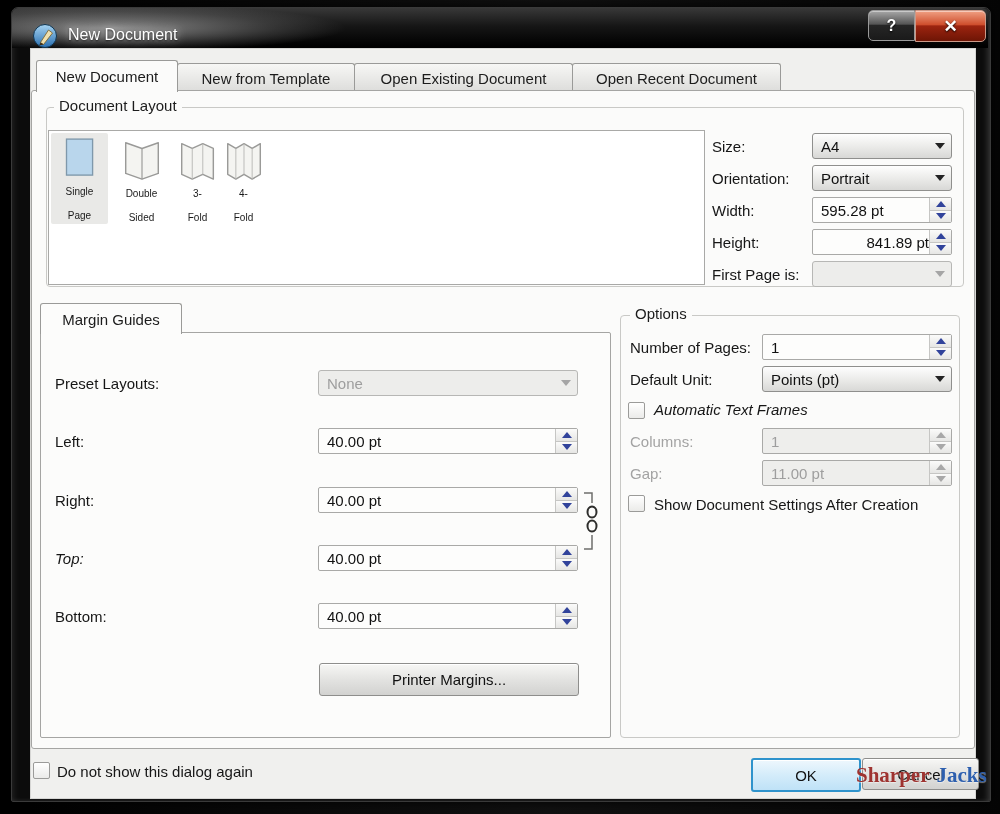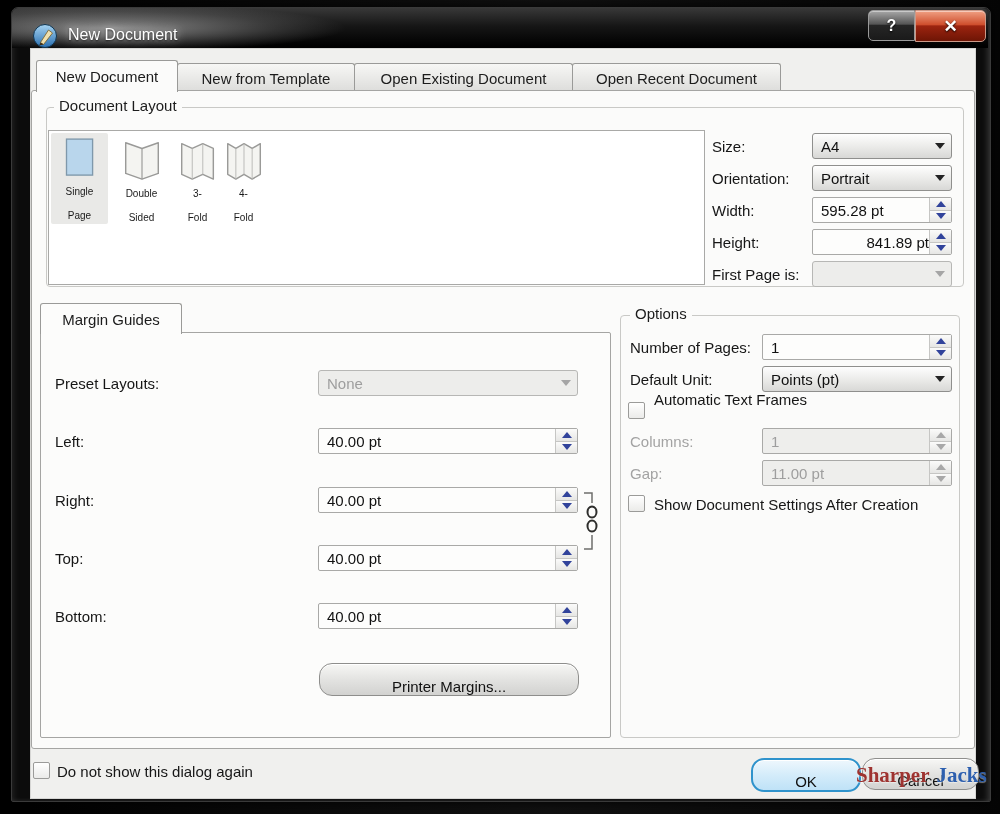--- a/index.html
+++ b/index.html
@@ -80,22 +80,22 @@
 
   
   .cb{position:absolute;width:17px;height:17px;background:linear-gradient(#fff,#ebebe9);
     border:1px solid #9b9b99;border-radius:2px;box-sizing:border-box;}
 
   
   .mpanel{position:absolute;left:8px;top:241px;width:569px;height:404px;background:#fcfcfb;
     border:1px solid #a5a5a3;border-radius:2px;}
 
   
-  .pushbtn{position:absolute;display:flex;align-items:flex-end;justify-content:center;font-size:15px;color:#111;
-    border:1px solid #8e8e8c;border-radius:13px;background:linear-gradient(#f7f7f5,#e3e3e1 50%,#d2d2d0);
+  .pushbtn{position:absolute;display:flex;align-items:center;justify-content:center;font-size:15px;color:#111;
+    border:1px solid #8e8e8c;border-radius:3px;background:linear-gradient(#f7f7f5,#e3e3e1 50%,#d2d2d0);
     box-shadow:inset 0 1px 0 #fff;}
   .pushbtn.ok{background:linear-gradient(#eef7fd,#d4ecfa 50%,#bfe2f7);border:2px solid #2f93cc;}
 
   .watermark{position:absolute;left:856px;top:763px;z-index:9;font-family:"Liberation Serif", serif;
     font-weight:bold;font-size:21px;white-space:nowrap;text-shadow:0 1px 1px rgba(255,255,255,.5);}
   .wm1{color:#9e3330;}
   .wm2{color:#2d5fae;margin-left:7px;}
 </style>
 </head>
 <body>
@@ -280,21 +280,21 @@
           </span>
         </div>
 
         <svg style="position:absolute;left:540px;top:156px;" width="18" height="64" viewBox="0 0 18 64">
           <path d="M3 4 H11 V14" stroke="#6e6e6c" fill="none" stroke-width="1.5"></path>
           <ellipse cx="11" cy="23" rx="4.5" ry="5.5" stroke="#2e2e2c" fill="none" stroke-width="2"></ellipse>
           <ellipse cx="11" cy="37" rx="4.5" ry="5.5" stroke="#2e2e2c" fill="none" stroke-width="2"></ellipse>
           <path d="M11 46 V60 H3" stroke="#6e6e6c" fill="none" stroke-width="1.5"></path>
         </svg>
 
-        <span class="lbl" style="left:14px;top:217px;">Top:</span>
+        <span class="lbl" style="left:14px;top:217px;font-style:italic;">Top:</span>
         <div class="spin" style="left:277px;top:212px;width:260px;">
           <span class="val">40.00 pt</span>
           <span class="btns">
             <span class="b">
                 <i class="tri-u"></i>
               </span>
             <span class="b">
                 <i class="tri-d"></i>
               </span>
           </span>
@@ -336,21 +336,21 @@
 
       <span class="lbl" style="left:598px;top:280px;">Default Unit:</span>
       <div class="combo" style="left:730px;top:275px;width:190px;">
         <span class="val">Points (pt)</span>
         <span class="arr">
             <i class="tri-dn"></i>
           </span>
       </div>
 
       <span class="cb" style="left:596px;top:311px;"></span>
-      <span class="lbl" style="left:622px;top:300px;">Automatic Text Frames</span>
+      <span class="lbl" style="left:622px;top:310px;font-style:italic;">Automatic Text Frames</span>
 
       <span class="lbl dis" style="left:598px;top:342px;">Columns:</span>
       <div class="spin dis" style="left:730px;top:337px;width:190px;">
         <span class="val">1</span>
         <span class="btns">
           <span class="b">
               <i class="tri-u"></i>
             </span>
           <span class="b">
               <i class="tri-d"></i>

